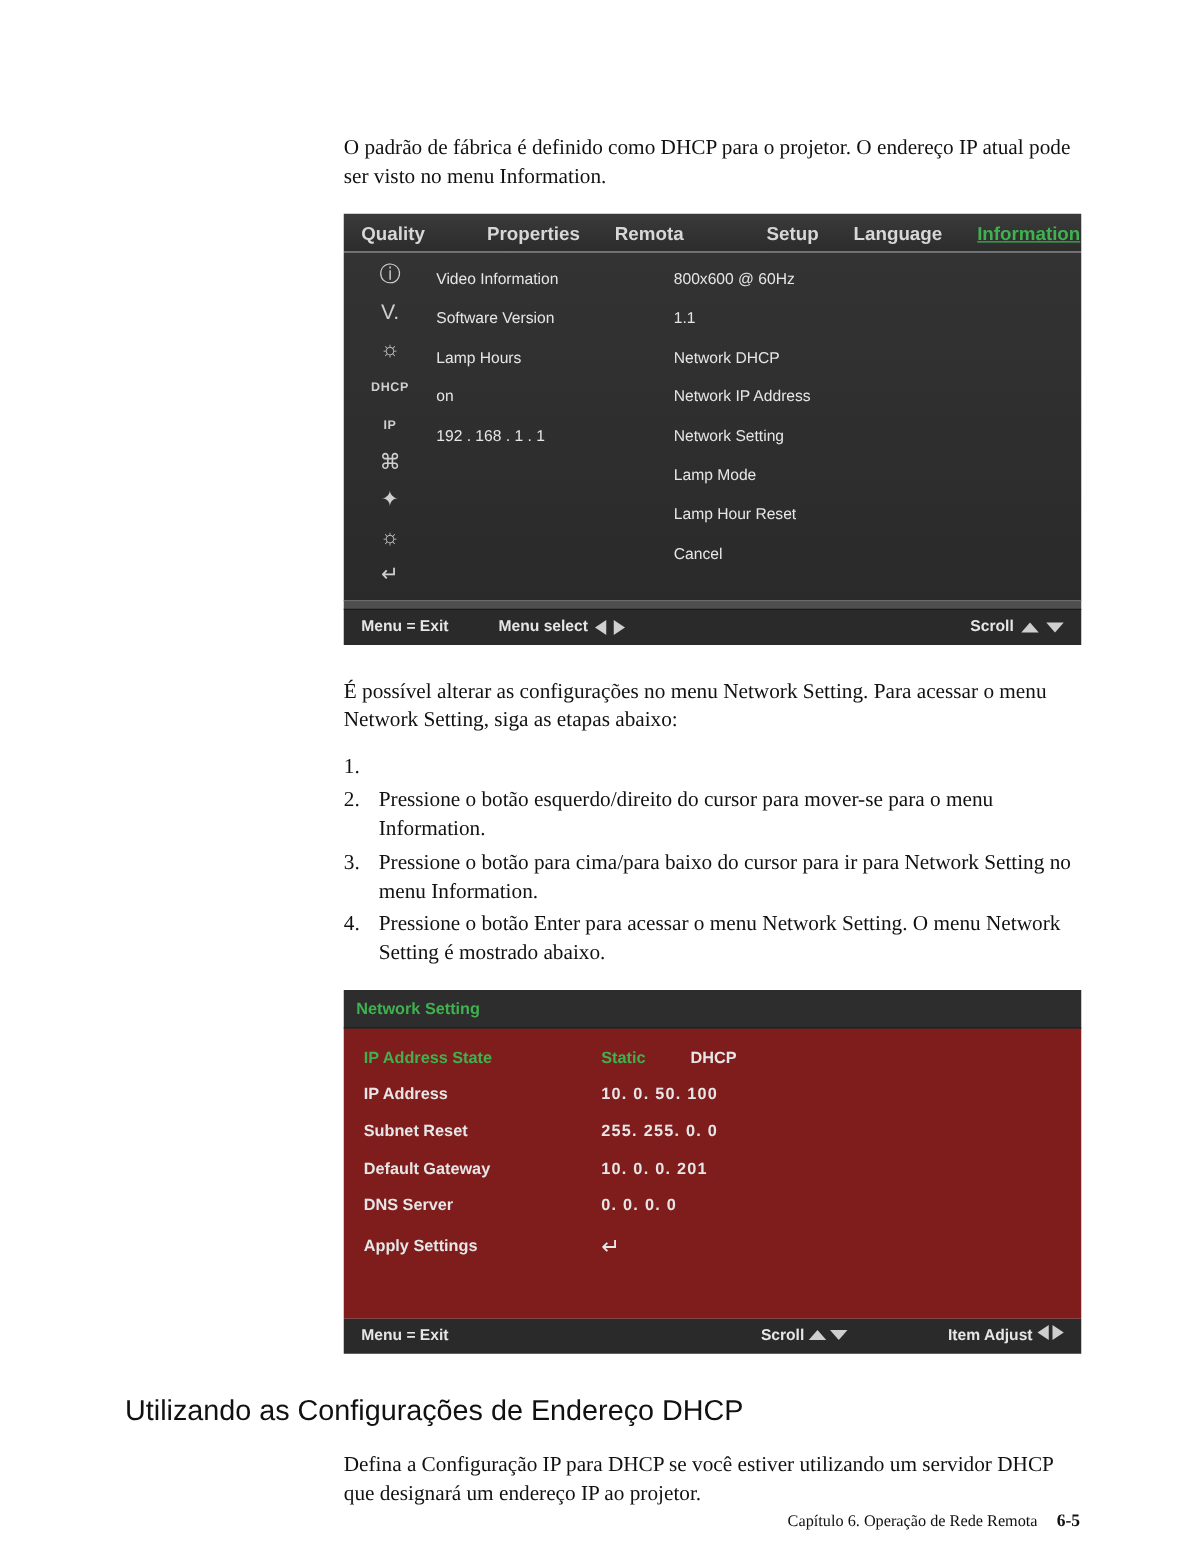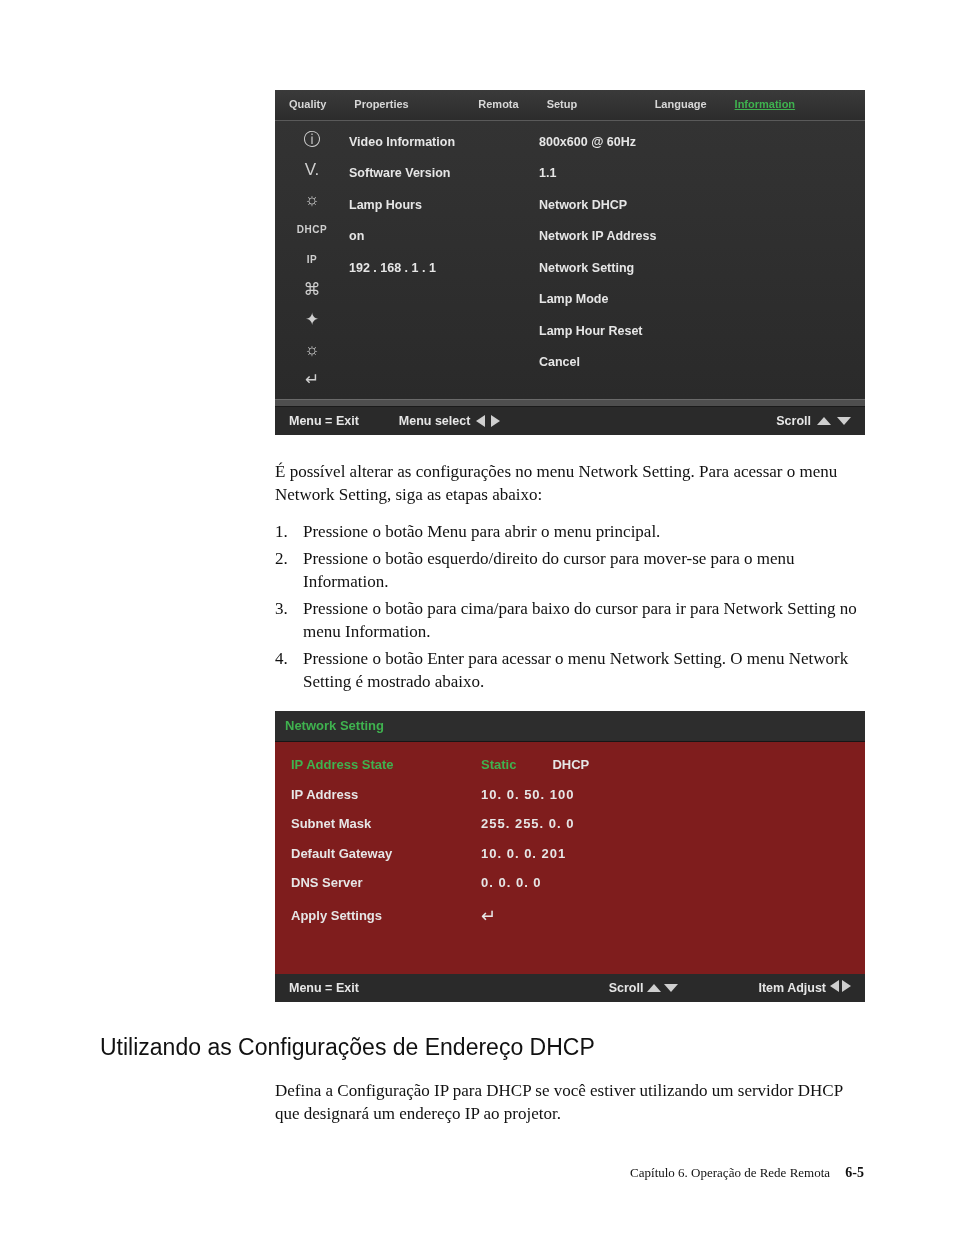--- a/index.html
+++ b/index.html
@@ -34,21 +34,21 @@
   .ol li{display:flex;gap:10px;margin:4px 0;}
   .ol li .num{min-width:18px;}
   h2.section-title{
     font-family:"Helvetica Neue",Arial,sans-serif;
     font-weight:400;
     font-size:23px;
     margin:30px 0 6px 0;
   }
   .footer{
     position:absolute;
-    bottom:52px;
+    bottom:36px;
     right:90px;
     font-size:13px;
     font-family:"Times New Roman",Times,serif;
   }
   .footer .pagenum{font-weight:700;font-size:14px;margin-left:12px;}
 
   
   .osd{
     width:590px;
     margin-left:175px;
@@ -58,24 +58,24 @@
   }
   .osd .tabs{
     display:flex;
     background:linear-gradient(#3a3a3a,#2c2c2c);
     border-bottom:1px solid var(--osd-border);
     height:30px;
   }
   .osd .tabs .tab{
     flex:0 0 auto;
     padding:7px 14px 0 14px;
-    font-size:11px;
+    font-size:15px;
     font-weight:700;
     color:#d7d7d7;
-    text-align:left;
+    text-align:right;
   }
   .osd .tabs .tab.active{color:var(--osd-green);text-decoration:underline;}
   .osd .body{
     background:linear-gradient(#333,#2a2a2a);
     display:flex;
   }
   .osd .iconcol{
     width:74px;
     display:flex;
     flex-direction:column;
@@ -90,21 +90,21 @@
   }
   .osd .iconcol .ic.small{font-size:10px;font-weight:700;letter-spacing:.5px;}
   .osd .labels{
     flex:1;
     display:grid;
     grid-template-columns:190px 1fr;
     column-gap:0;
     row-gap:0;
     padding:6px 0;
     font-size:12.5px;
-    font-weight:700;
+    font-weight:400;
   }
   .osd .labels .l,.osd .labels .v{
     padding:7px 0 7px 0;
   }
   .osd .sep{
     height:6px;background:#4e4e4e;border-top:1px solid #6a6a6a;border-bottom:1px solid #1a1a1a;
   }
   .osd .statusbar{
     background:#2a2a2a;
     display:flex;
@@ -152,20 +152,21 @@
     font-size:12.5px;font-weight:700;padding:0 14px;gap:40px;
   }
   .osd2 .statusbar .spacer{flex:1;}
   .enter-icon{font-size:18px;font-weight:400;color:#e6e6e6;}
 </style>
 </head>
 <body>
 
 <div class="page">
 
+  <p class="intro-block">O padrão de fábrica é definido como DHCP para o projetor. O endereço IP atual pode ser visto no menu Information.</p>
 
   <div class="osd">
     <div class="tabs">
       <div class="tab">Quality</div>
       <div class="tab" style="width:96px">Properties</div>
       <div class="tab">Remota</div>
       <div class="tab" style="width:80px">Setup</div>
       <div class="tab">Language</div>
       <div class="tab active">Information</div>
     </div>
@@ -218,21 +219,20 @@
         <span class="tri-d"></span>
       </div>
     </div>
   </div>
 
   <div class="mid-block">
     <p style="margin:0 0 6px 0;">É possível alterar as configurações no menu Network Setting. Para acessar o menu Network Setting, siga as etapas abaixo:</p>
     <ol class="ol">
       <li>
           <span class="num">1.</span>
-          <span>Pressione o botão Menu para abrir o menu principal.</span>
         </li>
       <li>
           <span class="num">2.</span>
           <span>Pressione o botão esquerdo/direito do cursor para mover-se para o menu Information.</span>
         </li>
       <li>
           <span class="num">3.</span>
           <span>Pressione o botão para cima/para baixo do cursor para ir para Network Setting no menu Information.</span>
         </li>
       <li>
@@ -250,21 +250,21 @@
         <div class="opts">
           <span class="opt active">Static</span>
           <span class="opt">DHCP</span>
         </div>
       </div>
       <div class="row">
         <div class="lab">IP Address</div>
         <div class="val">10.   0.  50. 100</div>
       </div>
       <div class="row">
-        <div class="lab">Subnet Mask</div>
+        <div class="lab">Subnet Reset</div>
         <div class="val">255. 255.   0.   0</div>
       </div>
       <div class="row">
         <div class="lab">Default Gateway</div>
         <div class="val">10.   0.   0. 201</div>
       </div>
       <div class="row">
         <div class="lab">DNS Server</div>
         <div class="val">0.   0.   0.   0</div>
       </div>

